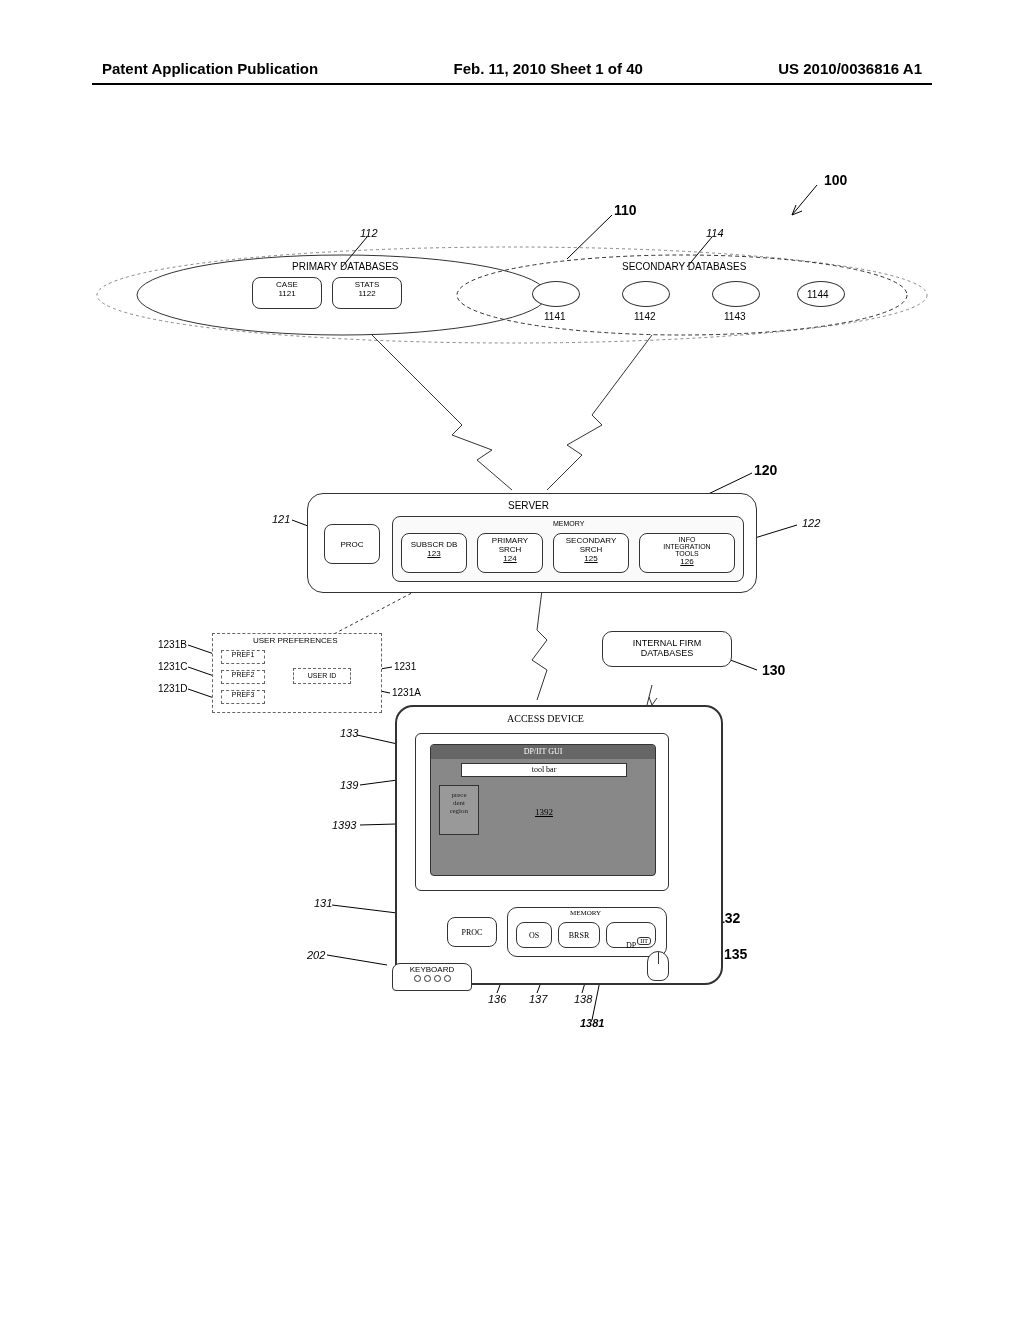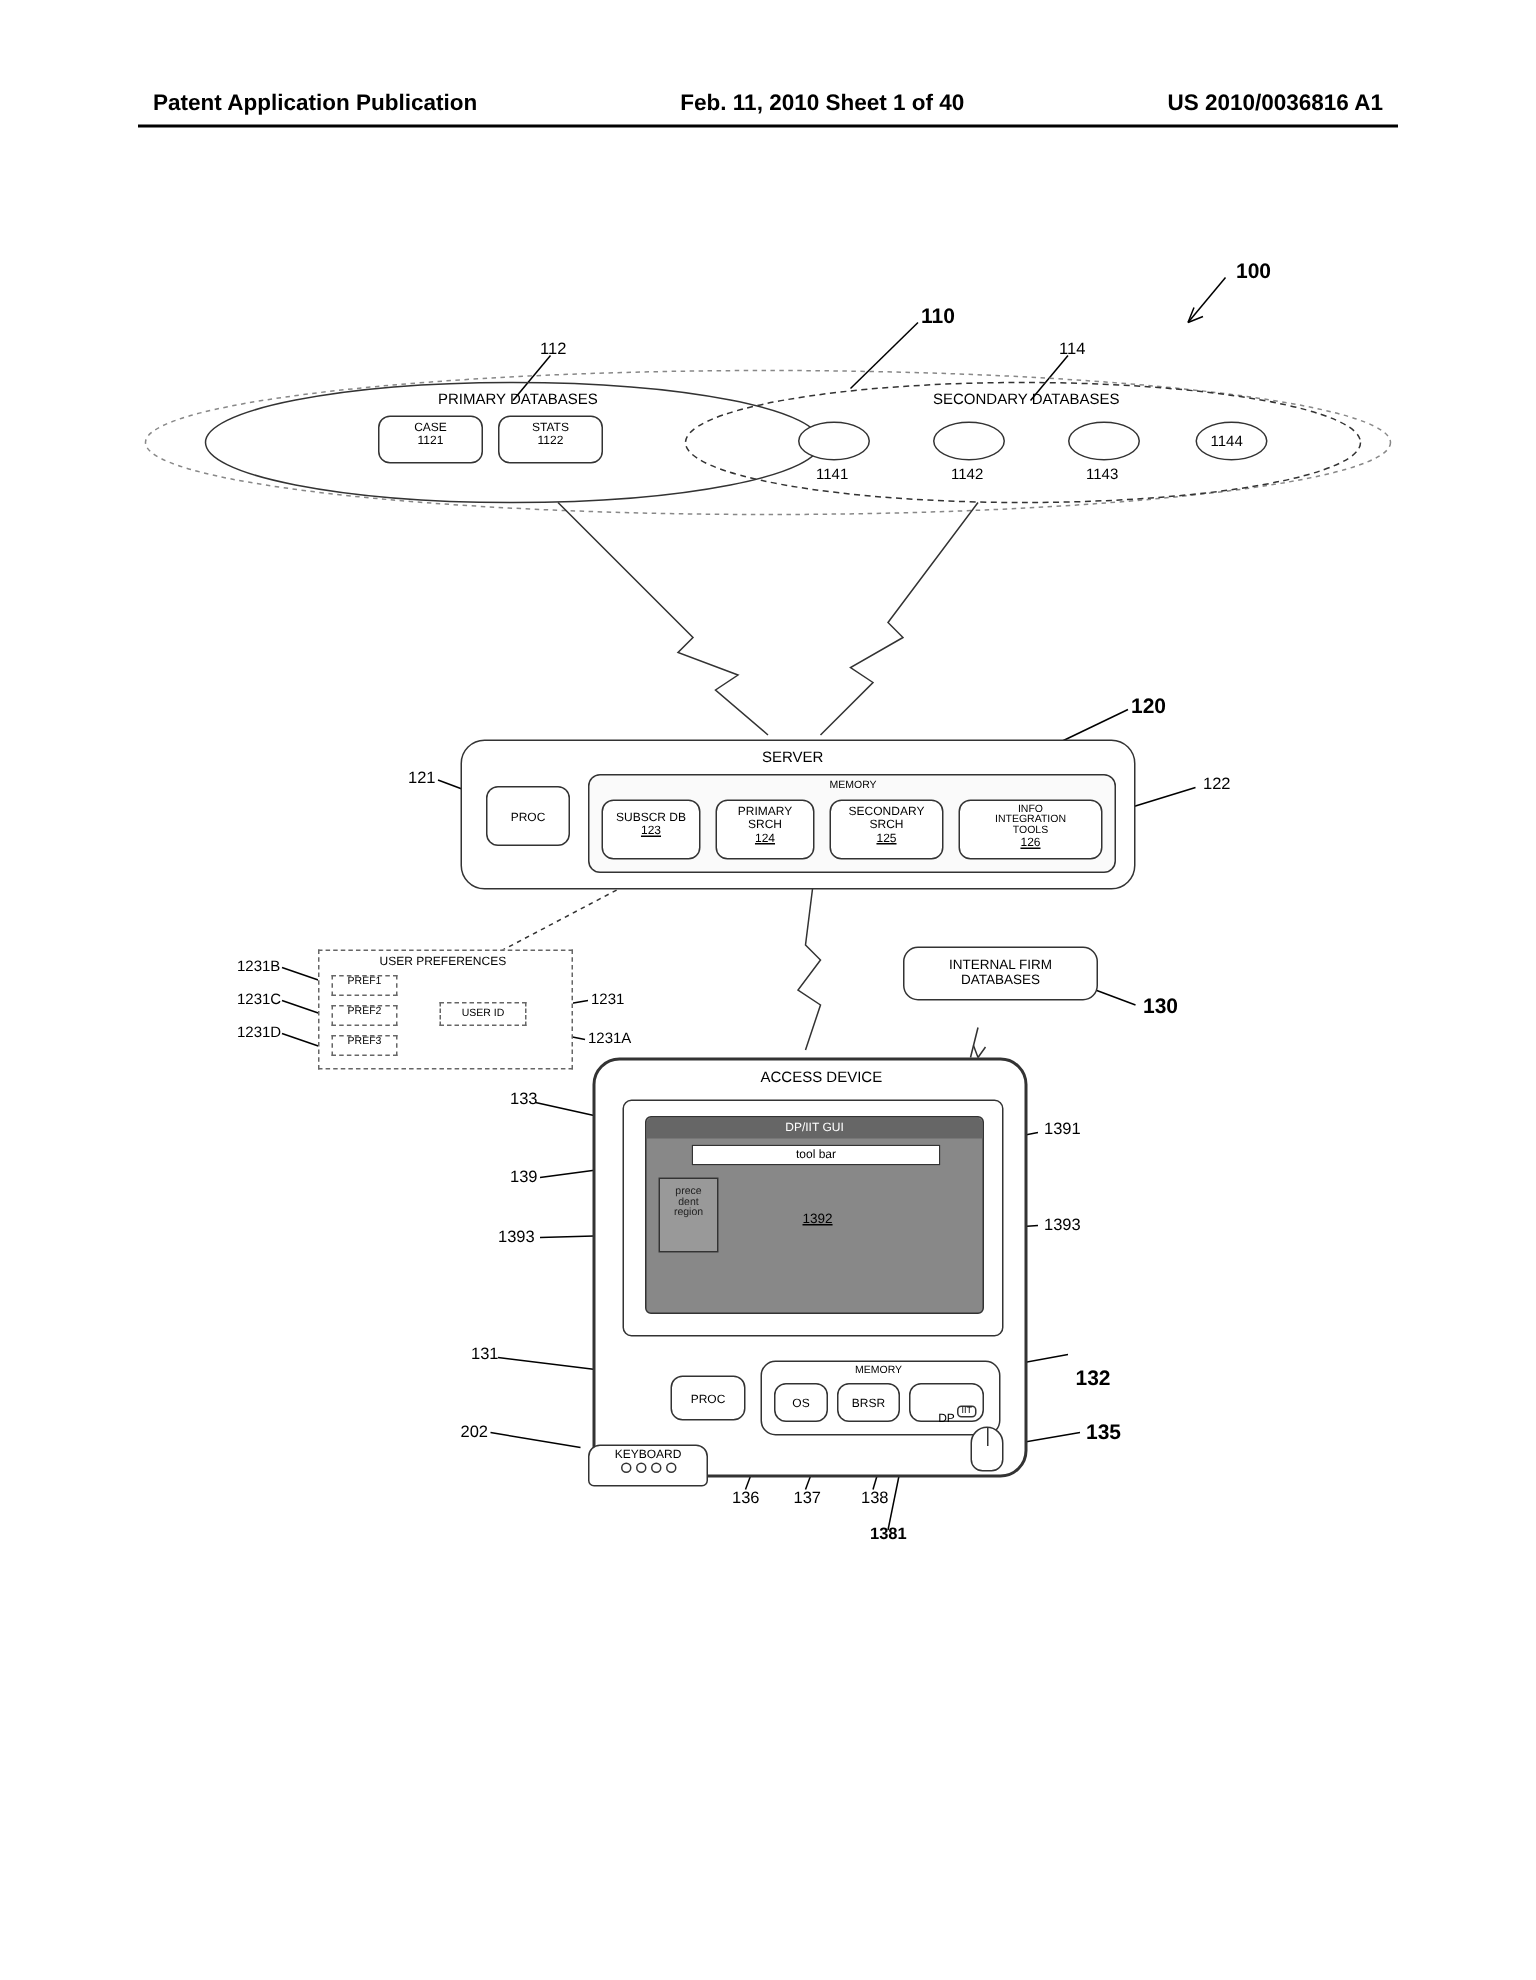--- a/index.html
+++ b/index.html
@@ -32,21 +32,21 @@
     height: 1080px;
   }
   .lbl {
     position: absolute;
     font-size: 10px;
     text-align: center;
     line-height: 1.1;
     white-space: nowrap;
   }
   .big-lbl { font-size: 14px; font-weight: bold; }
-  .med-lbl { font-size: 11px; }
+  .med-lbl { font-size: 11px; font-style: italic; }
   .title-lbl { font-size: 10px; }
   .figure-caption {
     position: absolute;
     bottom: 30px;
     left: 0; right: 0;
     text-align: center;
     font-weight: bold;
     font-size: 14px;
   }
   svg { position: absolute; left: 0; top: 0; }
@@ -350,21 +350,21 @@
       <div class="dashed-box" style="left:8px; top:16px; width:44px; height:14px; font-size:7px; text-align:center;">PREF1</div>
       <div class="dashed-box" style="left:8px; top:36px; width:44px; height:14px; font-size:7px; text-align:center;">PREF2</div>
       <div class="dashed-box" style="left:8px; top:56px; width:44px; height:14px; font-size:7px; text-align:center;">PREF3</div>
       <div class="dashed-box" style="left:80px; top:34px; width:58px; height:16px; font-size:7px; text-align:center; line-height:14px;">USER ID</div>
 
     </div>
 
     <div class="internal-db" style="left:510px; top:546px; width:130px; height:36px; white-space:pre-line;">INTERNAL FIRM
 DATABASES</div>
 
-    <div class="device-frame" style="left:303px; top:620px; width:290px; height:280px;">
+    <div class="device-frame" style="left:303px; top:620px; width:328px; height:280px;font-family:Liberation Serif, serif;">
       <div class="lbl title-lbl" style="left:110px; top:6px;">ACCESS DEVICE</div>
 
       <div class="screen" style="left:18px; top:26px; width:254px; height:158px;">
         <div class="gui" style="left:14px; top:10px; width:226px; height:132px;">
           <div class="gui-header">DP/IIT GUI</div>
           <div class="toolbar" style="left:30px; top:18px; width:166px; height:14px;">tool bar</div>
           <div class="precedent" style="left:8px; top:40px; width:40px; height:50px; white-space:pre-line;">prece
 dent
 region</div>
           <div class="main-region" style="left:84px; top:62px;margin-left:20px;">1392</div>

